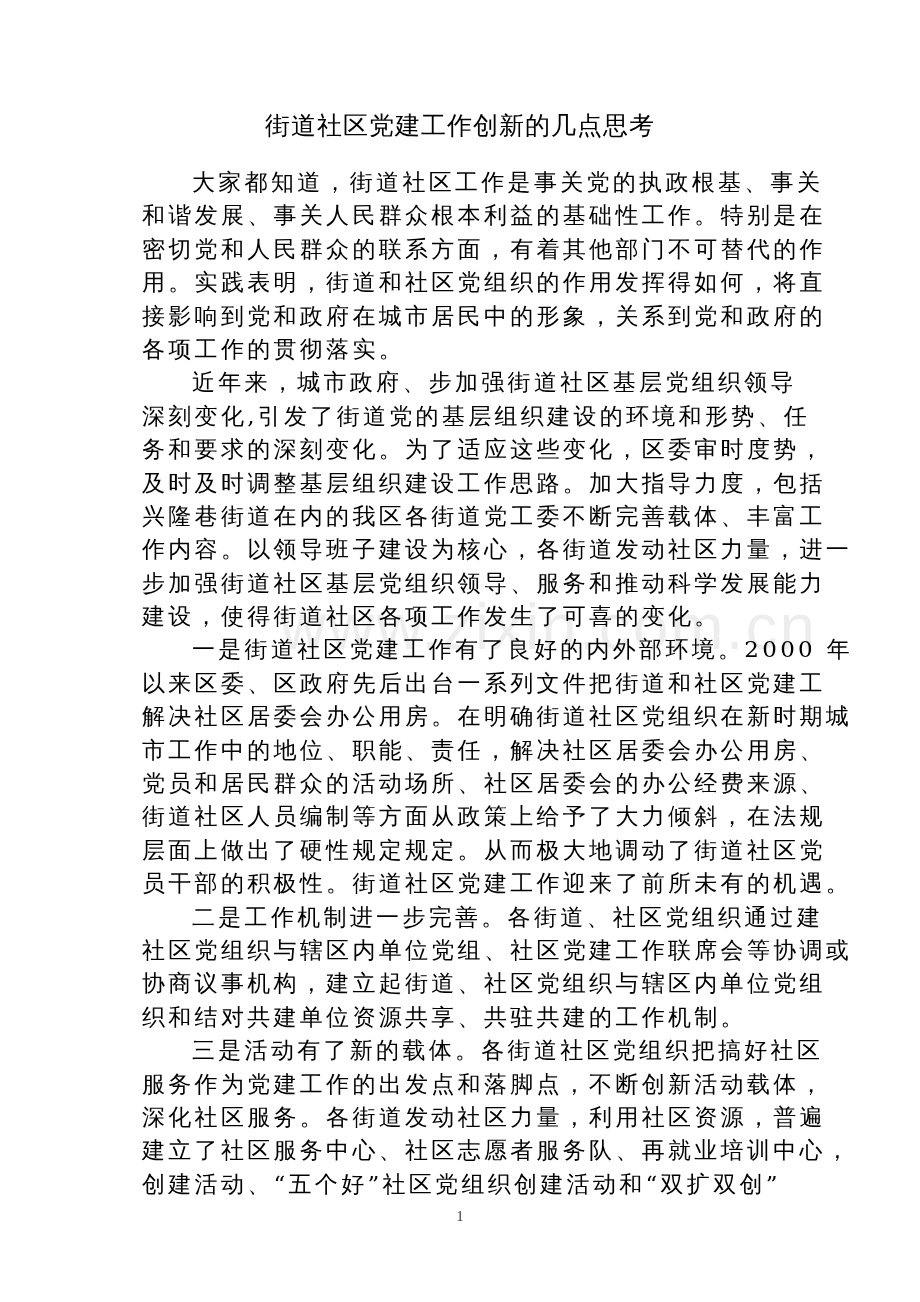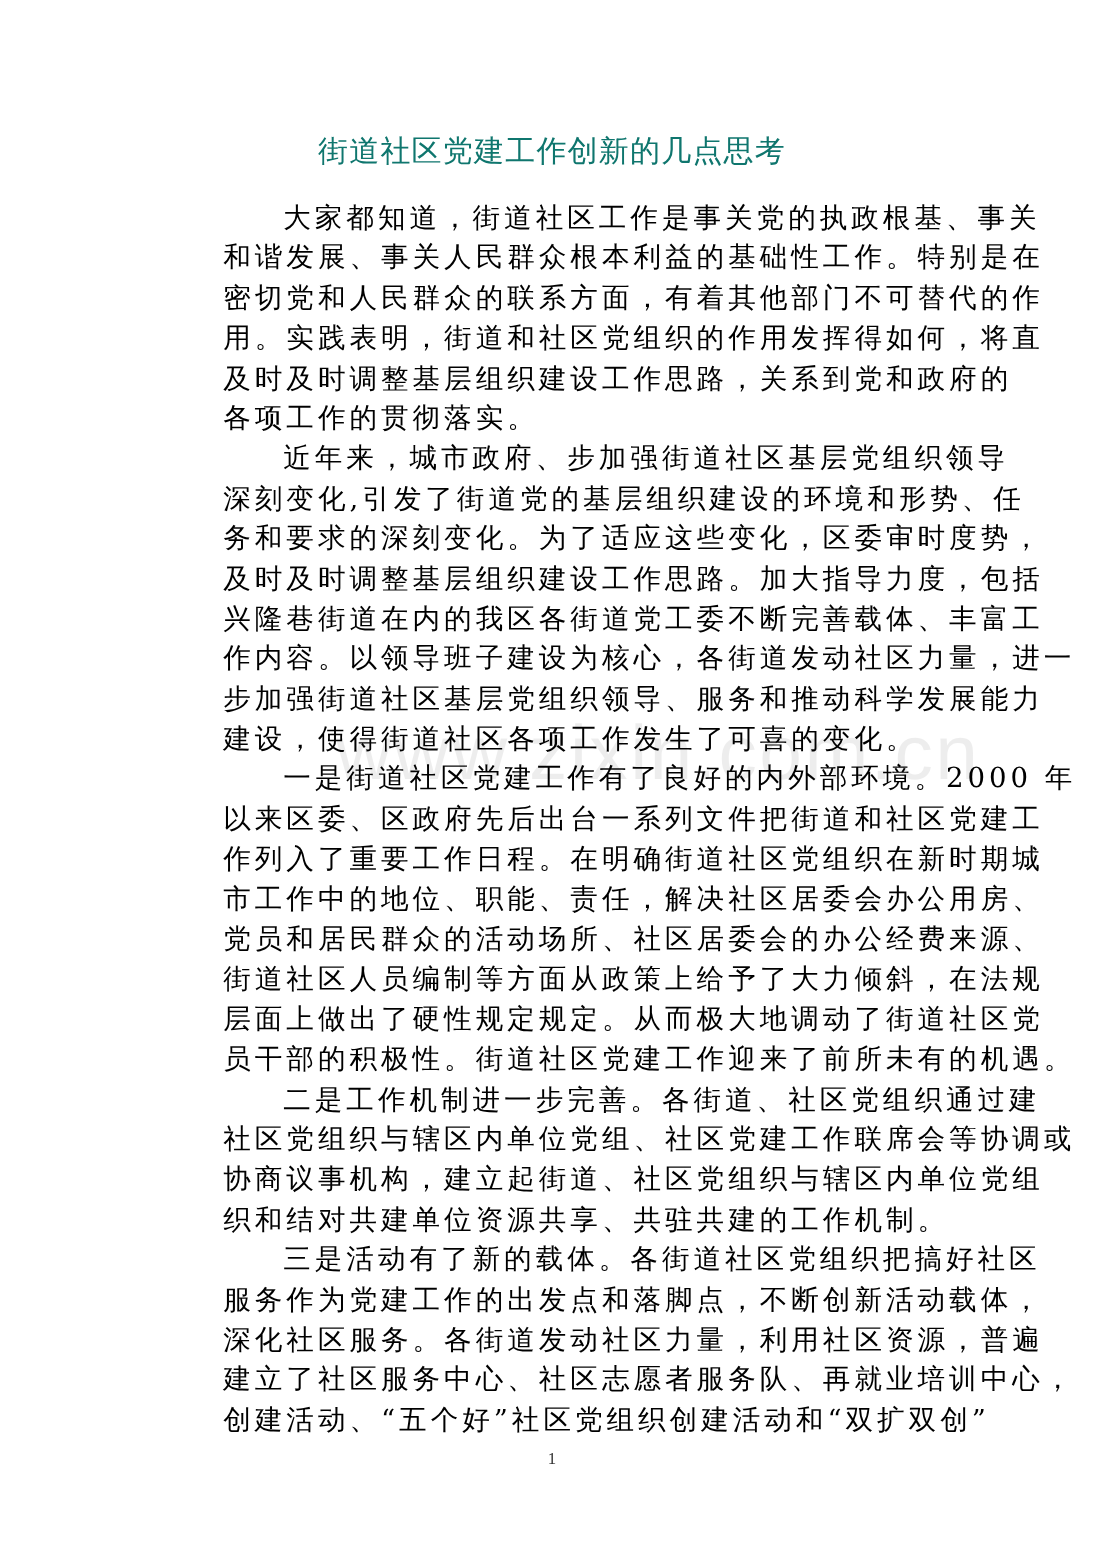--- a/index.html
+++ b/index.html
@@ -1,29 +1,29 @@
 <!DOCTYPE html>
 <html><head>
   <meta charset="utf-8">
   <style>
     html, body { margin: 0; padding: 0; background: #ffffff; }
     body { width: 920px; height: 1302px; position: relative; overflow: hidden; }
     .page { position: absolute; left: 0; top: 0; width: 920px; height: 1302px; background: #fff; }
     .title {
       position: absolute; left: 0; width: 920px; top: 108px; text-align: center;
       font-family: "DejaVu Sans", "Liberation Sans", sans-serif;
-      font-size: 25px; color: #0f766e; letter-spacing: 1px; line-height: 36px;
+      font-size: 25px; color: #000000; letter-spacing: 1px; line-height: 36px;
     }
     .body {
       position: absolute; left: 142px; top: 166px; width: 640px;
       font-family: "DejaVu Serif", "Liberation Serif", serif;
       font-size: 23px; line-height: 33.4px; color: #000;
       letter-spacing: 3.3px; text-align: justify;
     }
-    .line { display: block; white-space: nowrap; height: 33.4px; overflow: visible; margin-left: 44px; }
+    .line { display: block; white-space: nowrap; height: 33.4px; overflow: visible; }
     .indent { padding-left: 50px; }
     .watermark {
       position: absolute; left: 280px; top: 590px;
       font-family: "Liberation Sans", sans-serif; font-size: 64px;
       color: rgba(0,0,0,0.07); letter-spacing: 2px; pointer-events: none;
     }
     .page-number {
       position: absolute; top: 1209px; left: 0; width: 920px; text-align: center;
       font-family: "Liberation Serif", serif; font-size: 14px; color: #333;
     }
@@ -32,33 +32,33 @@
 <body>
 
 <div class="page">
   <div class="watermark">www.zixin.com.cn</div>
   <div class="title">街道社区党建工作创新的几点思考</div>
   <div class="body" id="doc-body">
       <span class="line indent">大家都知道，街道社区工作是事关党的执政根基、事关</span>
       <span class="line">和谐发展、事关人民群众根本利益的基础性工作。特别是在</span>
       <span class="line">密切党和人民群众的联系方面，有着其他部门不可替代的作</span>
       <span class="line">用。实践表明，街道和社区党组织的作用发挥得如何，将直</span>
-      <span class="line">及时及时调整基层组织建设工作思路，关系到党和政府的</span>
+      <span class="line">接影响到党和政府在城市居民中的形象，关系到党和政府的</span>
       <span class="line">各项工作的贯彻落实。</span>
       <span class="line indent">近年来，城市政府、步加强街道社区基层党组织领导</span>
       <span class="line">深刻变化,引发了街道党的基层组织建设的环境和形势、任</span>
       <span class="line">务和要求的深刻变化。为了适应这些变化，区委审时度势，</span>
       <span class="line">及时及时调整基层组织建设工作思路。加大指导力度，包括</span>
       <span class="line">兴隆巷街道在内的我区各街道党工委不断完善载体、丰富工</span>
       <span class="line">作内容。以领导班子建设为核心，各街道发动社区力量，进一</span>
       <span class="line">步加强街道社区基层党组织领导、服务和推动科学发展能力</span>
       <span class="line">建设，使得街道社区各项工作发生了可喜的变化。</span>
       <span class="line indent">一是街道社区党建工作有了良好的内外部环境。2000 年</span>
       <span class="line">以来区委、区政府先后出台一系列文件把街道和社区党建工</span>
-      <span class="line">作列入了重要工作日程。在明确街道社区党组织在新时期城</span>
+      <span class="line">解决社区居委会办公用房。在明确街道社区党组织在新时期城</span>
       <span class="line">市工作中的地位、职能、责任，解决社区居委会办公用房、</span>
       <span class="line">党员和居民群众的活动场所、社区居委会的办公经费来源、</span>
       <span class="line">街道社区人员编制等方面从政策上给予了大力倾斜，在法规</span>
       <span class="line">层面上做出了硬性规定规定。从而极大地调动了街道社区党</span>
       <span class="line">员干部的积极性。街道社区党建工作迎来了前所未有的机遇。</span>
       <span class="line indent">二是工作机制进一步完善。各街道、社区党组织通过建</span>
       <span class="line">社区党组织与辖区内单位党组、社区党建工作联席会等协调或</span>
       <span class="line">协商议事机构，建立起街道、社区党组织与辖区内单位党组</span>
       <span class="line">织和结对共建单位资源共享、共驻共建的工作机制。</span>
       <span class="line indent">三是活动有了新的载体。各街道社区党组织把搞好社区</span>

